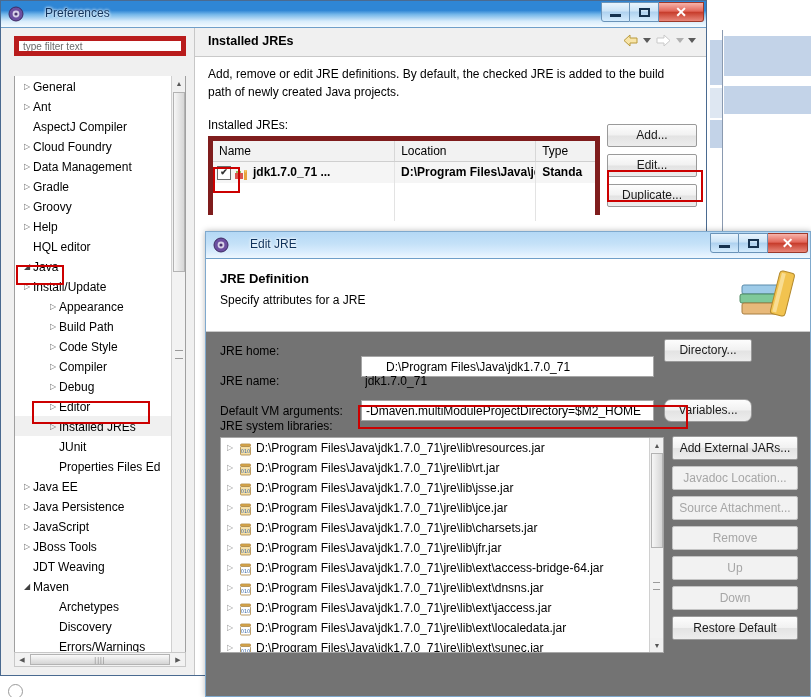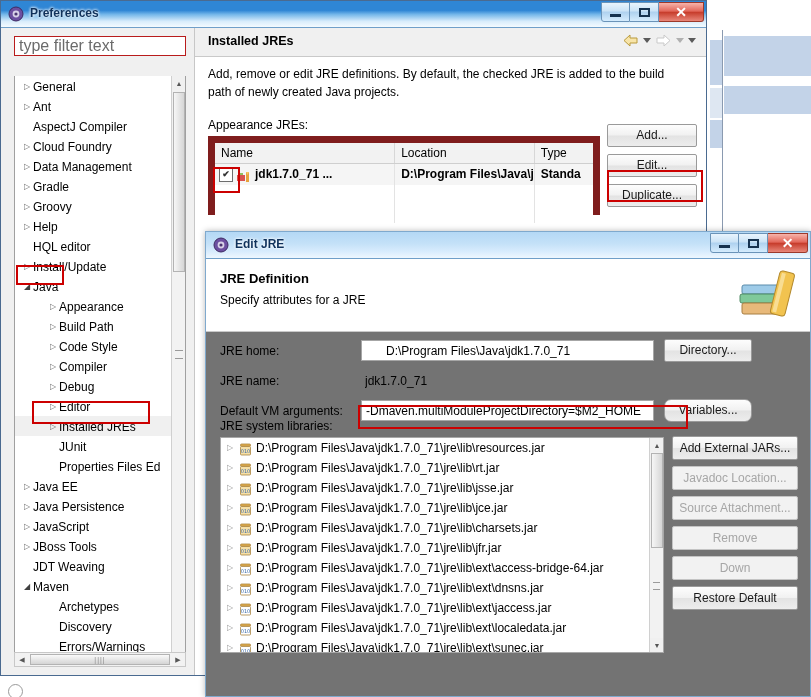--- a/index.html
+++ b/index.html
@@ -25,22 +25,22 @@
     background:linear-gradient(to bottom,#2f86d5 0%,#2f86d5 36%,#76b8ea 52%,#d8ecfb 78%,#f4fbff 100%);
     border-bottom:1px solid #6f9fc9;
   }
   .titlebar.inactive{
     background:linear-gradient(to bottom,#b4d8f5 0%,#c4e1f8 45%,#d8ecfd 75%,#eef7ff 100%);
   }
   .title-icon{
     position:absolute;left:7px;top:5px;width:16px;height:16px;
   }
   .title-text{
-    position:absolute;left:29px;top:5px;font-size:12px;color:#10325c;
-    text-shadow:0 0 3px #ffffff,0 0 3px #ffffff;white-space:nowrap;font-weight:bold;
+    position:absolute;left:44px;top:5px;font-size:12px;color:#10325c;
+    text-shadow:0 0 3px #ffffff,0 0 3px #ffffff;white-space:nowrap;
   }
   .winbtns{position:absolute;right:2px;top:1px;display:flex;gap:0;}
   .winbtn{
     width:29px;height:20px;border:1px solid #6a93b8;border-left:none;
     background:linear-gradient(to bottom,#e9f4fd,#cbe3f6 45%,#aed1ef 50%,#d5ecfd);
     display:flex;align-items:center;justify-content:center;
     font-size:11px;color:#16324f;box-sizing:border-box;
   }
   .winbtn:first-child{border-left:1px solid #6a93b8;border-radius:0 0 0 3px;}
   .winbtn.close{
@@ -51,22 +51,22 @@
   .winbtn.close.small{width:40px;}
   .glyph-min{display:block;width:11px;height:3px;background:#16324f;margin-top:7px;}
   .glyph-max{display:block;width:11px;height:9px;border:2px solid #16324f;box-sizing:border-box;}
   .glyph-close{font-size:14px;font-weight:bold;line-height:1;font-family:"Liberation Sans",sans-serif;}
 
   
   #prefs-body{position:absolute;left:0;top:27px;right:0;bottom:0;background:#f0f0f0;}
   #filter-wrap{position:absolute;left:13px;top:8px;width:172px;}
   #filter-input{
     width:100%;height:20px;box-sizing:border-box;
-    border:1px solid #b91c1c;background:#fff;padding:0 4px;
-    font-family:"Liberation Sans",sans-serif;font-size:16px;color:#555;
+    border:5px solid #b91c1c;background:#fff;padding:0 4px;
+    font-family:"Liberation Sans",sans-serif;font-size:10px;color:#555;
   }
   #filter-input::placeholder{color:#6b6b6b;}
 
   #tree-panel{
     position:absolute;left:13px;top:32px;width:172px;height:591px;
     background:#ffffff;border:1px solid #a0a0a0;border-top:none;box-sizing:border-box;
     overflow:hidden;
     margin-top:16px;
   }
   .tree-scroll{position:absolute;left:0;top:0;right:14px;bottom:0;overflow:hidden;}
@@ -119,21 +119,21 @@
   #nav-icons{position:absolute;right:10px;top:5px;display:flex;align-items:center;gap:4px;}
   .nav-arrow{width:17px;height:15px;}
   .caret{width:0;height:0;border-left:4px solid transparent;border-right:4px solid transparent;border-top:5px solid #5a5a5a;}
   .caret.dim{border-top-color:#b0b0b0;}
 
   #pane-desc{position:absolute;left:13px;top:37px;width:470px;line-height:18px;font-size:12px;}
   #list-label{position:absolute;left:13px;top:90px;font-size:12px;}
 
   #jre-table{
     position:absolute;left:13px;top:108px;width:392px;height:79px;
-    border:7px solid #7f1d1d;background:#fff;box-sizing:border-box;
+    border:5px solid #7f1d1d;background:#fff;box-sizing:border-box;
   }
   .tbl-head{display:flex;height:20px;background:#f2f2f2;border-bottom:1px solid #cfcfcf;}
   .th{
     font-size:12px;line-height:20px;padding-left:6px;box-sizing:border-box;
     border-right:1px solid #d7d7d7;color:#000;
   }
   .th.c1{width:186px;}
   .th.c2{width:144px;}
   .th.c3{width:60px;border-right:none;}
   .tbl-row{display:flex;height:21px;background:#f5f5f5;align-items:center;font-weight:bold;font-size:12px;}
@@ -259,22 +259,22 @@
       <div class="tree-scroll" id="tree-scroll">
           <div class="tree-item indent1"><span class="arrow">▷</span><span class="lbl">General</span></div>
           <div class="tree-item indent1"><span class="arrow">▷</span><span class="lbl">Ant</span></div>
           <div class="tree-item indent1"><span class="arrow"></span><span class="lbl">AspectJ Compiler</span></div>
           <div class="tree-item indent1"><span class="arrow">▷</span><span class="lbl">Cloud Foundry</span></div>
           <div class="tree-item indent1"><span class="arrow">▷</span><span class="lbl">Data Management</span></div>
           <div class="tree-item indent1"><span class="arrow">▷</span><span class="lbl">Gradle</span></div>
           <div class="tree-item indent1"><span class="arrow">▷</span><span class="lbl">Groovy</span></div>
           <div class="tree-item indent1"><span class="arrow">▷</span><span class="lbl">Help</span></div>
           <div class="tree-item indent1"><span class="arrow"></span><span class="lbl">HQL editor</span></div>
+          <div class="tree-item indent1"><span class="arrow open">◢</span><span class="lbl">Java</span></div>
           <div class="tree-item indent1"><span class="arrow">▷</span><span class="lbl">Install/Update</span></div>
-          <div class="tree-item indent1"><span class="arrow open">◢</span><span class="lbl">Java</span></div>
           <div class="tree-item indent2"><span class="arrow">▷</span><span class="lbl">Appearance</span></div>
           <div class="tree-item indent2"><span class="arrow">▷</span><span class="lbl">Build Path</span></div>
           <div class="tree-item indent2"><span class="arrow">▷</span><span class="lbl">Code Style</span></div>
           <div class="tree-item indent2"><span class="arrow">▷</span><span class="lbl">Compiler</span></div>
           <div class="tree-item indent2"><span class="arrow">▷</span><span class="lbl">Debug</span></div>
           <div class="tree-item indent2"><span class="arrow">▷</span><span class="lbl">Editor</span></div>
           <div class="tree-item indent2" style="background: rgb(240, 240, 240);"><span class="arrow">▷</span><span class="lbl">Installed JREs</span></div>
           <div class="tree-item indent2"><span class="arrow"></span><span class="lbl">JUnit</span></div>
           <div class="tree-item indent2"><span class="arrow"></span><span class="lbl">Properties Files Ed</span></div>
           <div class="tree-item indent1"><span class="arrow">▷</span><span class="lbl">Java EE</span></div>
@@ -319,21 +319,21 @@
             <svg viewBox="0 0 17 15" width="17" height="15">
               <path d="M9 2 L15 7.5 L9 13 L9 10 L2 10 L2 5 L9 5 Z" fill="#ffffff" stroke="#c9c9c9" stroke-width="1"></path>
             </svg>
           </span>
           <span class="caret dim"></span>
           <span class="caret"></span>
         </div>
       </div>
 
       <div id="pane-desc">Add, remove or edit JRE definitions. By default, the checked JRE is added to the build path of newly created Java projects.</div>
-      <div id="list-label">Appearance JREs:</div>
+      <div id="list-label">Installed JREs:</div>
 
       <div id="jre-table">
         <div class="tbl-head">
           <div class="th c1">Name</div>
           <div class="th c2">Location</div>
           <div class="th c3">Type</div>
         </div>
         <div class="tbl-row">
           <div class="td c1">
             <span class="chk">✔</span>
@@ -408,21 +408,21 @@
           <rect x="38" y="4" width="15" height="44" rx="3" fill="#f2c34f" stroke="#b3892c" stroke-width="1"></rect>
           <rect x="40" y="6" width="4" height="40" fill="#f8dd93"></rect>
         </g>
       </svg>
     </span>
   </div>
 
   <div id="dlg-body">
 
     <div class="flabel" style="left:14px;top:8px;">JRE home:</div>
-    <input class="finput" style="left: 155px; top: 8px; width: 293px; padding-left: 24px;" type="text" value="D:\Program Files\Java\jdk1.7.0_71">
+    <input class="finput" style="left: 155px; top: 24px; width: 293px; padding-left: 24px;" type="text" value="D:\Program Files\Java\jdk1.7.0_71">
     <div class="sbtn" style="left:458px;top:7px;">Directory...</div>
 
     <div class="flabel" style="left:14px;top:38px;">JRE name:</div>
     <input class="finput" style="left: 155px; top: 38px; width: 437px; border: none; background: transparent;" type="text" value="jdk1.7.0_71">
 
     <div class="flabel" style="left:14px;top:68px;">Default VM arguments:</div>
     <input class="finput" style="left: 155px; top: 68px; width: 293px;" type="text" value="-Dmaven.multiModuleProjectDirectory=$M2_HOME">
     <div class="sbtn" style="left:458px;top:67px;border-radius:7px;">Variables...</div>
 
     <div id="libs-label">JRE system libraries:</div>
@@ -535,20 +535,21 @@
         <div style="position:absolute;left:3px;top:144px;width:7px;height:6px;border-top:1px solid #9a9a9a;border-bottom:1px solid #9a9a9a;"></div>
         <div class="arrow-btn bottom">▼</div>
       </div>
     </div>
 
     <div id="libs-btns">
         <div class="lbtn">Add External JARs...</div>
         <div class="lbtn disabled">Javadoc Location...</div>
         <div class="lbtn disabled">Source Attachment...</div>
         <div class="lbtn disabled">Remove</div>
+        <div class="lbtn disabled">Up</div>
         <div class="lbtn disabled">Down</div>
         <div class="lbtn">Restore Default</div>
       </div>
 
   </div>
 </div>
 
 <div class="annot" style="left:16px;top:265px;width:48px;height:20px;"></div>
 <div class="annot" style="left:32px;top:401px;width:118px;height:23px;"></div>
 <div class="annot" style="left:213px;top:167px;width:27px;height:26px;"></div>

